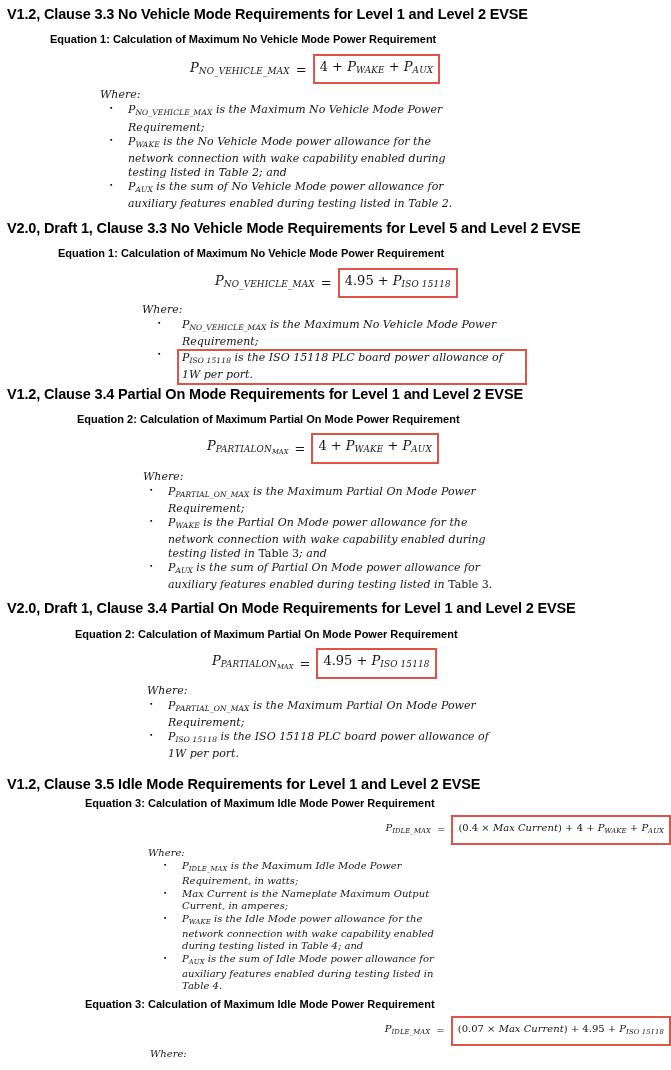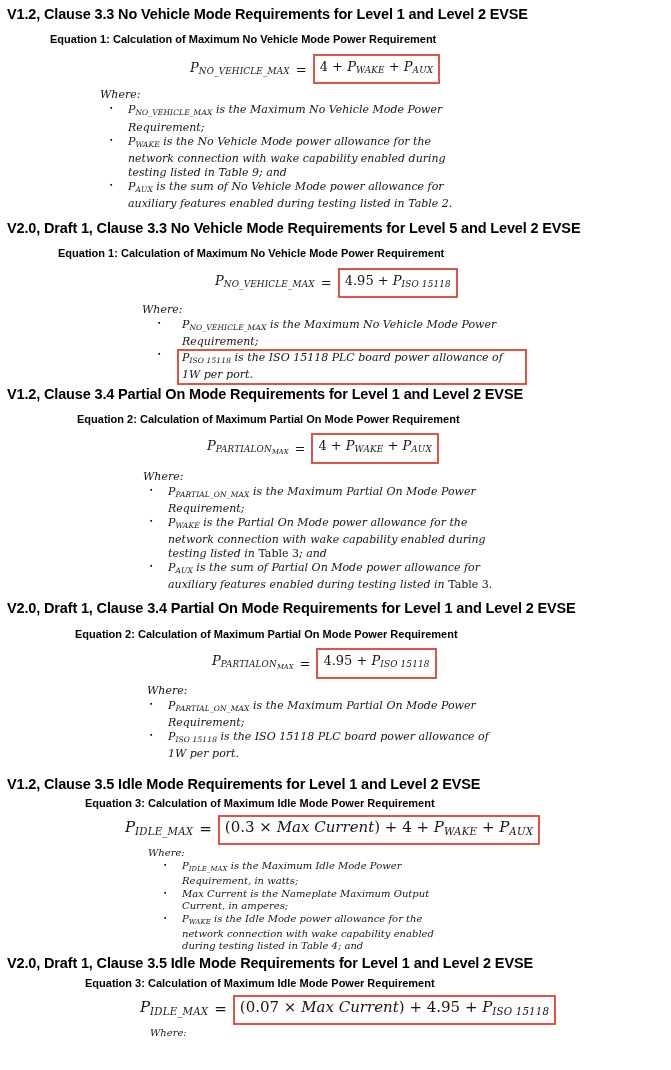--- a/index.html
+++ b/index.html
@@ -59,21 +59,21 @@
     border:2px solid var(--red);
     margin-left:-5px;padding:0 2px 1px 3px;
     box-sizing:content-box;
   }
 
   
   .g1 .where,.g1 .bullet-text{font-size:11px;line-height:14px;}
   .g1 .bullet-glyph{width:18px;}
   .g2 .where,.g2 .bullet-text{font-size:10px;line-height:12.4px;}
   .g2 .bullet-glyph{width:18px;font-size:6.5px;}
-  .g2 .eq-row{font-size:15px;}
+  .g2 .eq-row{font-size:10px;justify-content:flex-end;}
 
   
   .s1{margin-top:5px;}
   .s1 .caption{margin:9px 0 0 50px;}
   .s1 .eq-row{margin:8px 0 0 190px;}
   .s1 .where{margin:4px 0 0 100px;}
   .s1 .bullets{margin:1px 0 0 110px;}
   .s1 .bullet-text{width:345px;}
 
   .s2{margin-top:8px;}
@@ -123,21 +123,21 @@
         <span class="eq-box"><span class="seg seg-n">4 + </span><span class="seg seg-v">P</span><span class="seg seg-s">WAKE</span><span class="seg seg-n"> + </span><span class="seg seg-v">P</span><span class="seg seg-s">AUX</span></span>
       </div>
       <div class="where">Where:</div>
       <div class="bullets">
         <div class="bullet-row">
           <span class="bullet-glyph">▪</span>
           <div class="bullet-text"><span class="seg seg-v">P</span><span class="seg seg-s">NO_VEHICLE_MAX</span><span class="seg seg-i"> is the Maximum No Vehicle Mode Power Requirement;</span></div>
         </div>
         <div class="bullet-row">
           <span class="bullet-glyph">▪</span>
-          <div class="bullet-text"><span class="seg seg-v">P</span><span class="seg seg-s">WAKE</span><span class="seg seg-i"> is the No Vehicle Mode power allowance for the network connection with wake capability enabled during testing listed in Table 9; and</span></div>
+          <div class="bullet-text"><span class="seg seg-v">P</span><span class="seg seg-s">WAKE</span><span class="seg seg-i"> is the No Vehicle Mode power allowance for the network connection with wake capability enabled during testing listed in Table 2; and</span></div>
         </div>
         <div class="bullet-row">
           <span class="bullet-glyph">▪</span>
           <div class="bullet-text"><span class="seg seg-v">P</span><span class="seg seg-s">AUX</span><span class="seg seg-i"> is the sum of No Vehicle Mode power allowance for auxiliary features enabled during testing listed in Table 2.</span></div>
         </div>
       </div>
     </section>
     <section class="sec s2 g1">
       <div class="heading">V2.0, Draft 1, Clause 3.3 No Vehicle Mode Requirements for Level 5 and Level 2 EVSE</div>
       <div class="caption">Equation 1: Calculation of Maximum No Vehicle Mode Power Requirement</div>
@@ -201,40 +201,43 @@
           <div class="bullet-text"><span class="seg seg-v">P</span><span class="seg seg-s">ISO 15118</span><span class="seg seg-i"> is the ISO 15118 PLC board power allowance of 1W per port.</span></div>
         </div>
       </div>
     </section>
     <section class="sec s5 g2">
       <div class="heading">V1.2, Clause 3.5 Idle Mode Requirements for Level 1 and Level 2 EVSE</div>
       <div class="caption">Equation 3: Calculation of Maximum Idle Mode Power Requirement</div>
       <div class="eq-row">
         <span class="eq-lhs"><span class="seg seg-v">P</span><span class="seg seg-s">IDLE_MAX</span></span>
         <span class="eq-eq">=</span>
-        <span class="eq-box"><span class="seg seg-n">(0.3 × </span><span class="seg seg-v">Max Current</span><span class="seg seg-n">) + 4 + </span><span class="seg seg-v">P</span><span class="seg seg-s">WAKE</span><span class="seg seg-n"> + </span><span class="seg seg-v">P</span><span class="seg seg-s">AUX</span></span>
+        <span class="eq-box"><span class="seg seg-n">(0.4 × </span><span class="seg seg-v">Max Current</span><span class="seg seg-n">) + 4 + </span><span class="seg seg-v">P</span><span class="seg seg-s">WAKE</span><span class="seg seg-n"> + </span><span class="seg seg-v">P</span><span class="seg seg-s">AUX</span></span>
       </div>
       <div class="where">Where:</div>
       <div class="bullets">
         <div class="bullet-row">
           <span class="bullet-glyph">▪</span>
           <div class="bullet-text"><span class="seg seg-v">P</span><span class="seg seg-s">IDLE_MAX</span><span class="seg seg-i"> is the Maximum Idle Mode Power Requirement, in watts;</span></div>
         </div>
         <div class="bullet-row">
           <span class="bullet-glyph">▪</span>
           <div class="bullet-text"><span class="seg seg-i">Max Current is the Nameplate Maximum Output Current, in amperes;</span></div>
         </div>
         <div class="bullet-row">
           <span class="bullet-glyph">▪</span>
           <div class="bullet-text"><span class="seg seg-v">P</span><span class="seg seg-s">WAKE</span><span class="seg seg-i"> is the Idle Mode power allowance for the network connection with wake capability enabled during testing listed in Table 4; and</span></div>
         </div>
+        <div class="bullet-row">
+          <span class="bullet-glyph">▪</span>
+          <div class="bullet-text"><span class="seg seg-v">P</span><span class="seg seg-s">AUX</span><span class="seg seg-i"> is the sum of Idle Mode power allowance for auxiliary features enabled during testing listed in Table 4.</span></div>
+        </div>
       </div>
     </section>
     <section class="sec s6 g2">
-      <div class="heading">V2.0, Draft 1, Clause 3.5 Idle Mode Requirements for Level 1 and Level 2 EVSE</div>
       <div class="caption">Equation 3: Calculation of Maximum Idle Mode Power Requirement</div>
       <div class="eq-row">
         <span class="eq-lhs"><span class="seg seg-v">P</span><span class="seg seg-s">IDLE_MAX</span></span>
         <span class="eq-eq">=</span>
         <span class="eq-box"><span class="seg seg-n">(0.07 × </span><span class="seg seg-v">Max Current</span><span class="seg seg-n">) + 4.95 + </span><span class="seg seg-v">P</span><span class="seg seg-s">ISO 15118</span></span>
       </div>
       <div class="where">Where:</div>
     </section>
   </main>
 

